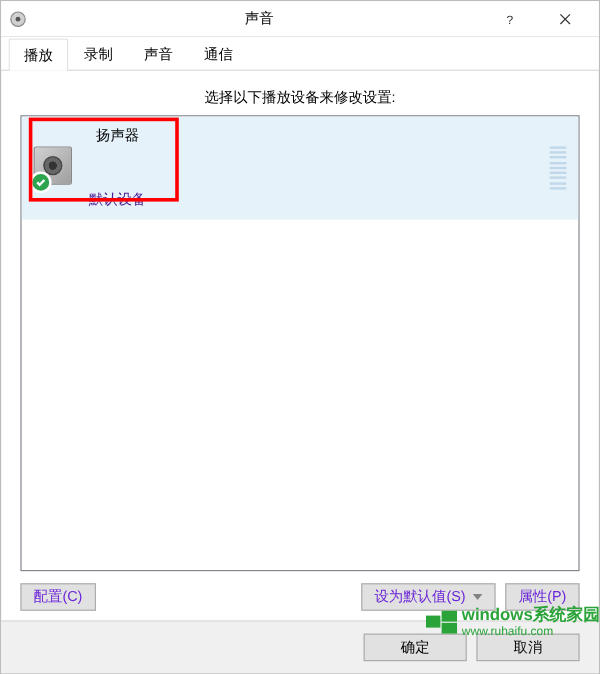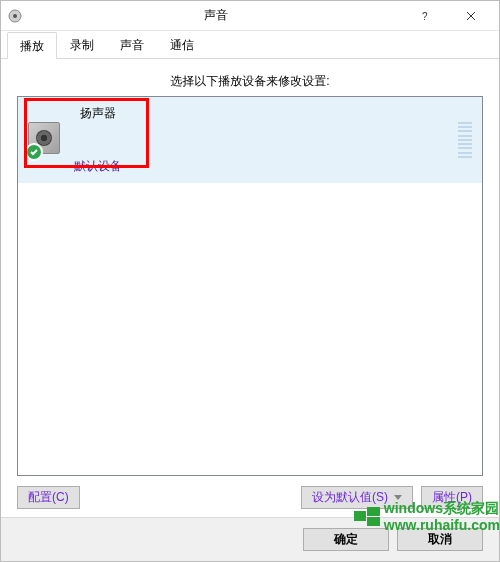--- a/index.html
+++ b/index.html
@@ -36,26 +36,26 @@
   .level-meter span { display:block; width:100%; height:2px; background:#c0d8ea; }
 
   .red-box { position:absolute; border:3px solid #ff0000; pointer-events:none; }
   .rb1 { left:24px; top:98px; width:125px; height:70px; }
 
   .action-row { display:flex; justify-content:space-between; margin-top:10px; }
   .btn { font-size:12px; height:23px; border:1px solid #adadad; background:#e1e1e1; color:#6d28d9; padding:0 10px; display:flex; align-items:center; justify-content:center; cursor:default; }
   .btn.dropdown::after { content:""; margin-left:6px; border-left:4px solid transparent; border-right:4px solid transparent; border-top:5px solid #838383; }
   .action-right { display:flex; gap:8px; }
 
-  .footer { border-top:1px solid #d9d9d9; padding:10px 16px; display:flex; justify-content:flex-end; gap:8px; background:#f0f0f0;font-weight:bold; }
+  .footer { border-top:1px solid #d9d9d9; padding:10px 16px; display:flex; justify-content:flex-end; gap:8px; background:#f0f0f0; }
   .footer .fbtn { font-size:12px; width:86px; height:23px; border:1px solid #adadad; background:#e1e1e1; display:flex; align-items:center; justify-content:center; cursor:default; }
 
   .watermark { position:absolute; right:0; bottom:30px; display:flex; align-items:center; font-size:14px; color:#2aa339; font-weight:bold; }
   .watermark .wm-icon { width:26px; height:22px; margin-right:4px; }
-  .watermark .sub { font-size:14px; color:#2aa339; font-weight:bold; display:block; line-height:1; }
+  .watermark .sub { font-size:10px; color:#2aa339; font-weight:normal; display:block; line-height:1; }
 </style>
 </head>
 <body>
 
 <div class="window">
 
   <div class="titlebar">
     <span class="icon">
       <svg viewBox="0 0 16 16">
           <circle cx="8" cy="8" r="6" fill="#d0d0d0" stroke="#888"></circle>

